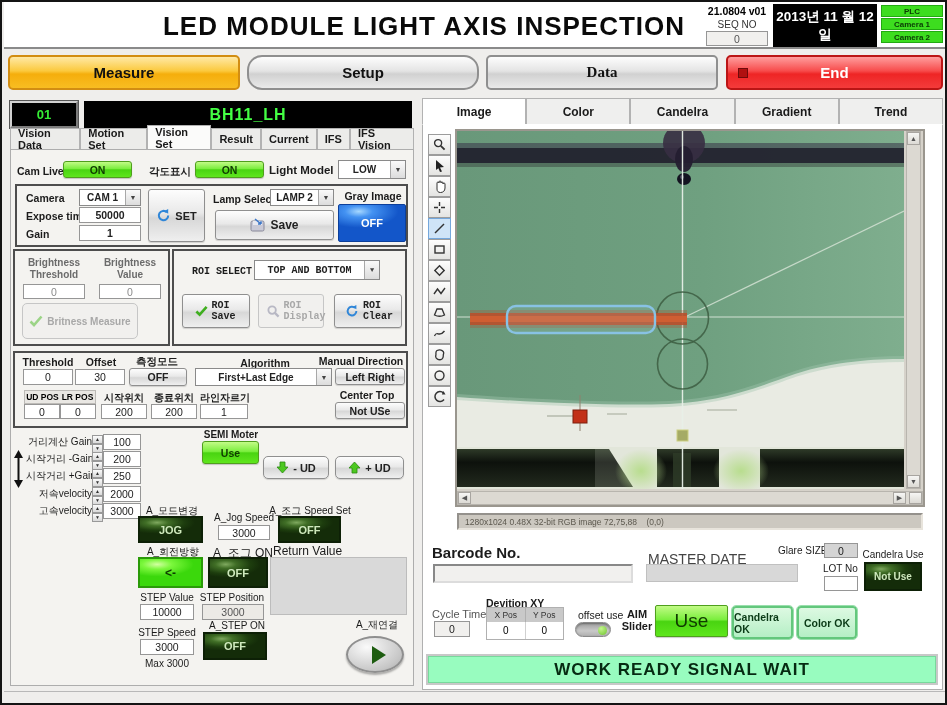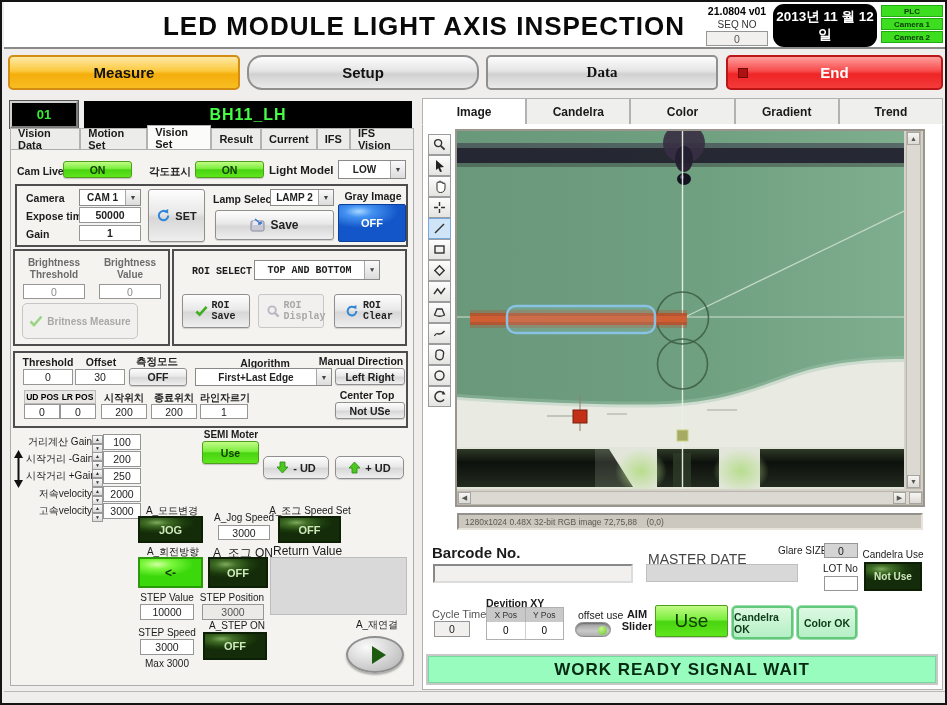--- a/index.html
+++ b/index.html
@@ -38,21 +38,21 @@
 </head>
 <body>
 
 <div id="app">
 
   <div class="abs" style="left:2px;top:0;width:941px;height:47px;background:#fff;border-bottom:2px solid #8a8a8a;">
     <div class="abs ctr b" style="left:150px;top:4px;width:540px;height:40px;font-size:26px;letter-spacing:1px;color:#0a0a0a;">LED MODULE LIGHT AXIS INSPECTION</div>
     <div class="abs ctr b" style="left:698px;top:3px;width:70px;height:12px;font-size:10.5px;">21.0804 v01</div>
     <div class="abs ctr" style="left:698px;top:16px;width:70px;height:12px;font-size:10px;color:#333;">SEQ NO</div>
     <div class="abs inp gray ctr" style="left:702px;top:29px;width:62px;height:15px;background:#f1f0ee;">0</div>
-    <div class="abs ctr b" style="left:769px;top:2px;width:104px;height:43px;background:#000;color:#fff;font-size:13.5px;white-space:normal;line-height:1.3;border-radius:11px;">2013년 11 월 12 일</div>
+    <div class="abs ctr b" style="left:769px;top:2px;width:104px;height:43px;background:#000;color:#fff;font-size:13.5px;white-space:normal;line-height:1.3;">2013년 11 월 12 일</div>
     <div class="abs ctr b" style="left:877px;top:3px;width:62px;height:12px;background:#3ddd1f;border:1px solid #22aa11;font-size:8px;color:#0a3a05;">PLC</div>
     <div class="abs ctr b" style="left:877px;top:16px;width:62px;height:12px;background:#3ddd1f;border:1px solid #22aa11;font-size:8px;color:#0a3a05;">Camera 1</div>
     <div class="abs ctr b" style="left:877px;top:29px;width:62px;height:12px;background:#3ddd1f;border:1px solid #22aa11;font-size:8px;color:#0a3a05;">Camera 2</div>
   </div>
 
   <div class="abs ctr b" style="left:6px;top:53px;width:232px;height:35px;font-size:15px;border-radius:5px;border:2px solid #d28d12;background:linear-gradient(180deg,#ffe9a6,#fbc93d 45%,#f5ae0c 55%,#f8bd22);color:#111;">Measure</div>
   <div class="abs ctr b" style="left:245px;top:53px;width:232px;height:35px;font-size:15px;border-radius:15px;border:2px solid #8f8f8f;background:linear-gradient(180deg,#fdfdfd,#e4e4e4 45%,#d1d1d1 55%,#eaeaea);color:#111;">Setup</div>
   <div class="abs ctr b" style="left:484px;top:53px;width:232px;height:35px;font-size:15px;border-radius:5px;border:2px solid #8f8f8f;background:linear-gradient(180deg,#fdfdfd,#e4e4e4 45%,#d1d1d1 55%,#eaeaea);color:#111;font-family:Liberation Serif, serif;">Data</div>
   <div class="abs ctr b" style="left:724px;top:53px;width:217px;height:35px;font-size:15px;border-radius:5px;border:2px solid #bb1515;background:linear-gradient(180deg,#ff9d9d,#f74b4b 45%,#ee2525 55%,#f43b3b);color:#fff;">
     <span class="abs" style="left:10px;top:11px;width:10px;height:10px;background:#b01010;border:1px solid #700a0a;"></span>
@@ -277,22 +277,22 @@
     <div class="abs dkbtn" style="left:193px;top:534px;width:64px;height:28px;">OFF</div>
     <div class="abs lbl ctr" style="left:340px;top:520px;width:54px;font-size:10px;">A_재연결</div>
     <div class="abs ctr" style="left:336px;top:538px;width:58px;height:37px;border-radius:50%;background:radial-gradient(ellipse at 35% 28%,#fafafa,#c7c7c7 70%,#a8a8a8);border:2px solid #8f8f8f;box-shadow:0 2px 2px rgba(0,0,0,.3);">
       <span style="width:0;height:0;border-left:14px solid #1d5c10;border-top:9px solid transparent;border-bottom:9px solid transparent;margin-left:8px;"></span>
     </div>
   </div>
 
   <div class="abs" style="left:420px;top:96px;width:521px;height:592px;">
     <div class="abs" style="left:0;top:0;width:521px;height:26px;display:flex;">
       <div class="tabR on">Image</div>
+      <div class="tabR">Color</div>
       <div class="tabR">Candelra</div>
-      <div class="tabR">Color</div>
       <div class="tabR">Gradient</div>
       <div class="tabR">Trend</div>
     </div>
     <div class="abs" style="left:0;top:26px;width:521px;height:566px;background:#fff;border:1px solid #b0b0b0;border-top:1px solid #fff;"></div>
 
     <div class="abs" style="left:6px;top:36px;display:flex;flex-direction:column;">
       <div class="tbtn">
           <svg width="13" height="13" viewBox="0 0 14 14">
             <circle cx="5.5" cy="5.5" r="3.8" fill="none" stroke="#333" stroke-width="1.5"></circle>
             <line x1="8.4" y1="8.4" x2="12.5" y2="12.5" stroke="#333" stroke-width="2"></line>

